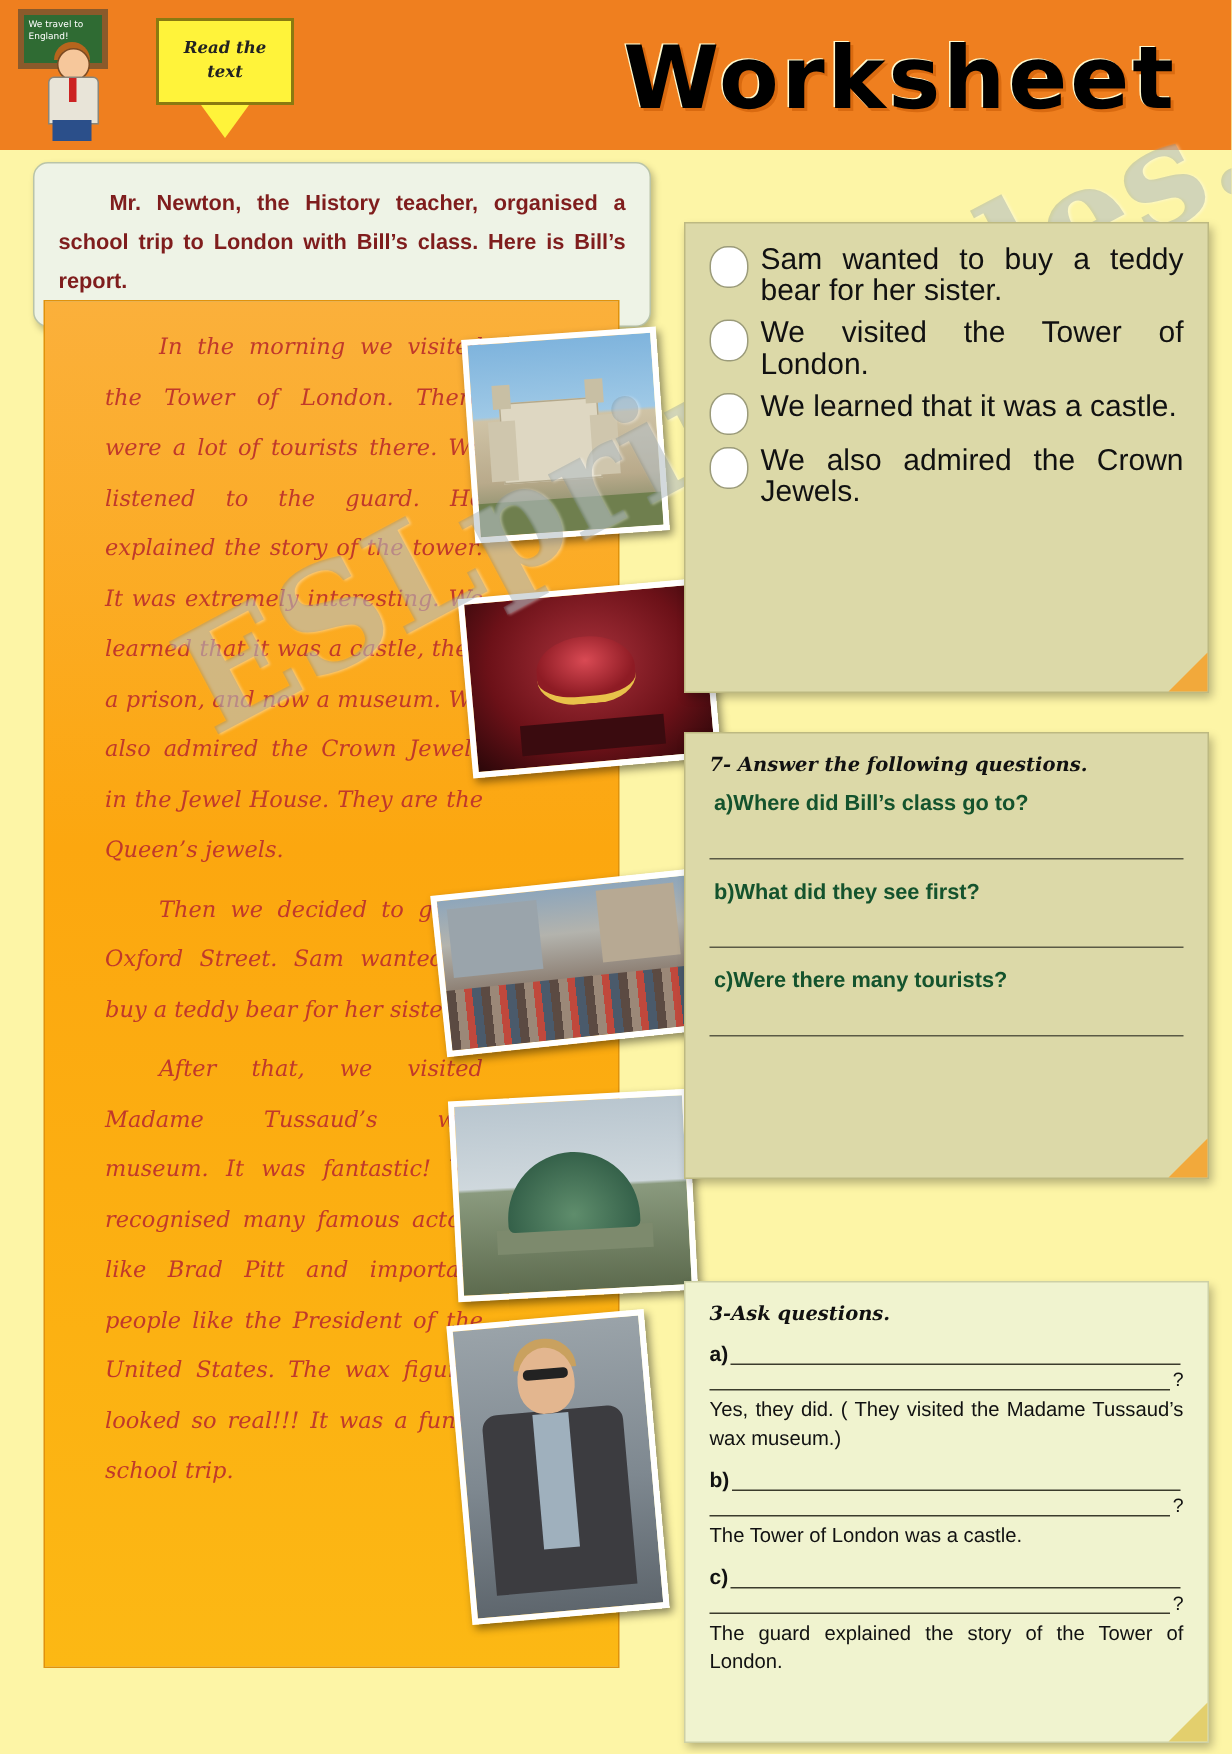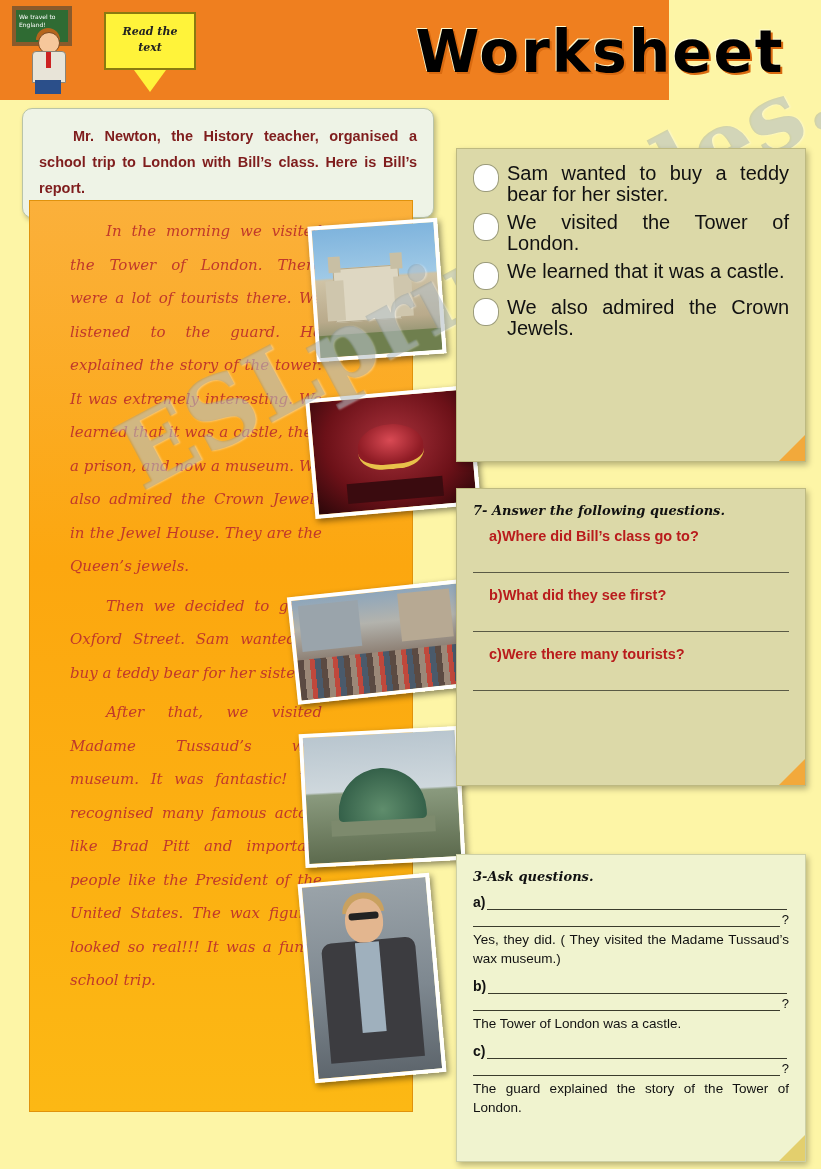--- a/index.html
+++ b/index.html
@@ -12,21 +12,21 @@
     background: #fdf5a6;
     font-family: "Liberation Sans", sans-serif;
     position: relative;
     overflow: hidden;
   }
 
   
   .header {
     position: absolute;
     left: 0; top: 0;
-    width: 669px; height: 100px;
+    width: 821px; height: 100px;
     background: #ef7f1f;
   }
   .header-title {
     position: absolute;
     left: 400px; top: 18px;
     width: 400px;
     text-align: center;
     font-family: "DejaVu Sans", sans-serif;
     font-size: 58px;
     font-weight: bold;
@@ -300,22 +300,22 @@
   #ex2 {
     left: 456px; top: 488px;
     width: 350px; height: 298px;
     background: #dcd9a8;
     border: 1px solid #bdb981;
     padding: 14px 16px;
   }
   .q {
     font-size: 14.5px;
     font-weight: bold;
-    color: #b91c1c;
-    margin: 0 0 6px 16px;
+    color: #14532d;
+    margin: 0 0 6px 3px;
   }
   .q .qlabel { font-weight: bold; }
   .q .qtext { font-weight: bold; }
   .rule {
     border-bottom: 1px solid #5a5a45;
     height: 22px;
     margin-bottom: 14px;
   }
 
   #ex3 {

